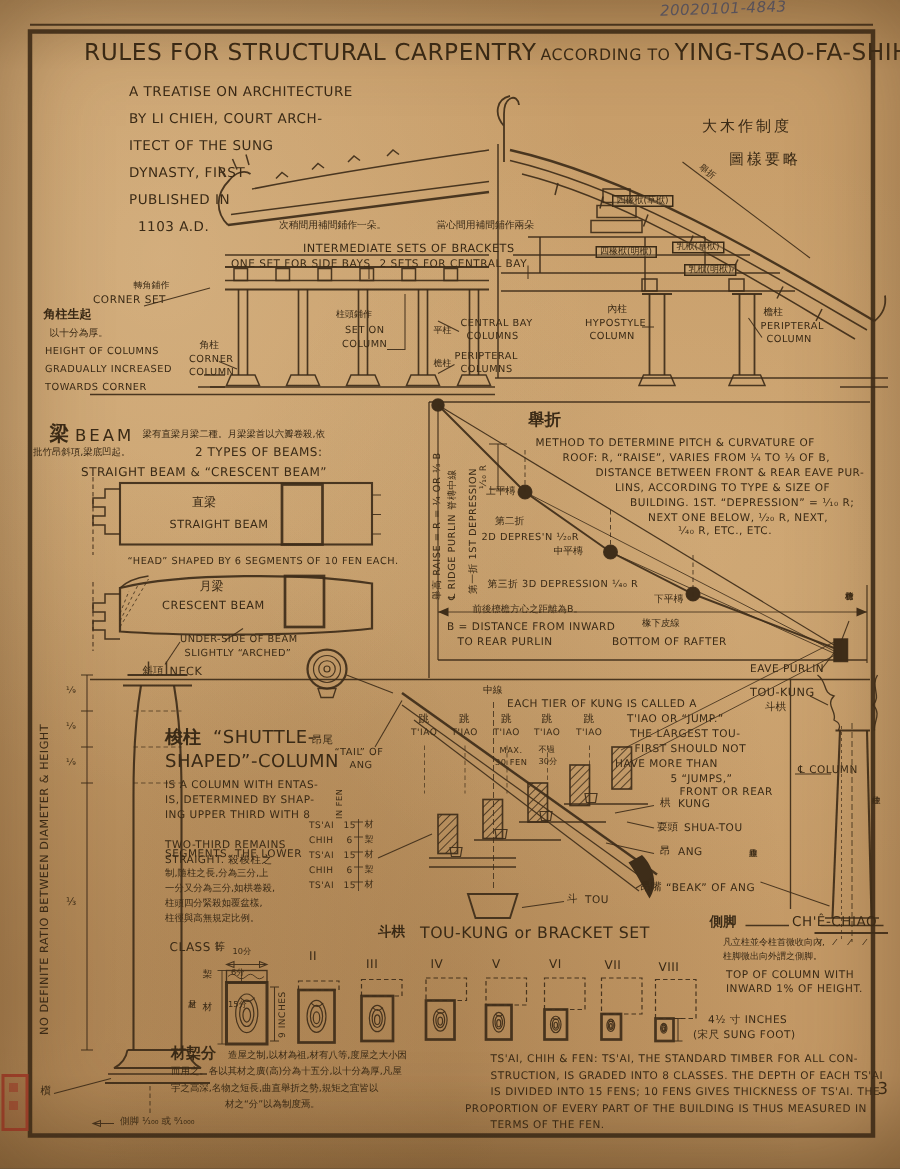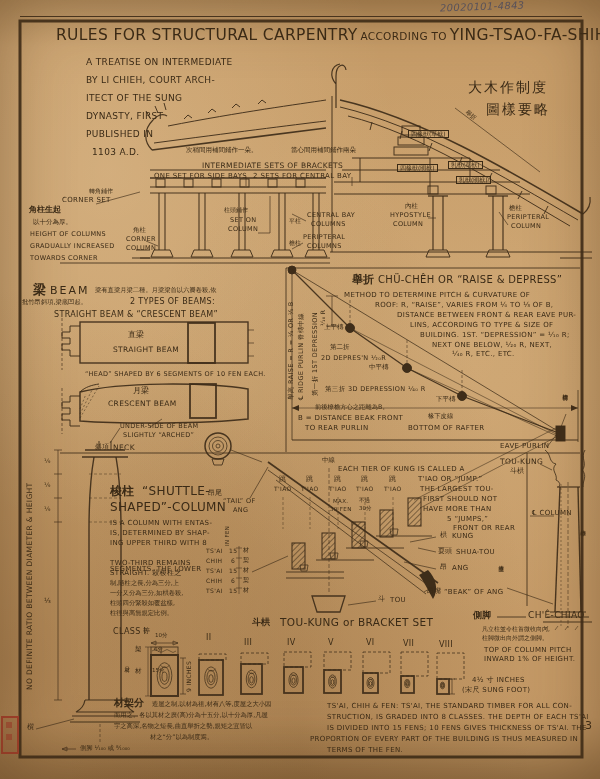--- a/index.html
+++ b/index.html
@@ -13,21 +13,21 @@
       linear-gradient(180deg,#b28a58 0%,#c79d69 6%,#c9a06c 50%,#c39865 92%,#a27c4e 100%);}
   #canvas:after{content:"";position:absolute;inset:0;pointer-events:none;
     box-shadow:inset 0 0 70px rgba(80,52,22,.45);}
   svg{position:absolute;left:0;top:0;}
   .lb{position:absolute;white-space:nowrap;color:#3a2a16;font-size:7.5px;
       letter-spacing:.35px;line-height:1.05;}
   .cn{letter-spacing:0;}
   .s55{font-size:5.5px}.s6{font-size:6px}.s63{font-size:6.3px}.s65{font-size:6.5px}
   .s7{font-size:7px}.s75{font-size:7.5px}.s8{font-size:8px}.s9{font-size:9px}
   .s10{font-size:10px}.s105{font-size:10.5px}.s11{font-size:11px}.s12{font-size:12px}
-  .s13{font-size:13px}.s145{font-size:14px}.s155{font-size:15.5px}.s20{font-size:20px}
+  .s13{font-size:13px}.s145{font-size:10px}.s155{font-size:15.5px}.s20{font-size:20px}
   .b{font-weight:bold}
   .v{transform:rotate(-90deg);transform-origin:0 0;}
   .vc{writing-mode:vertical-rl;text-orientation:upright;}
   .box{border:1px solid #3a2a16;padding:0 2px;background:rgba(210,175,125,.35);}
   .pencil{color:#5b5a6b;font-style:italic;transform:rotate(-2deg);}
   .seal{position:absolute;left:1px;top:716px;width:14px;height:34px;
         border:2px solid #a8402c;background:rgba(168,64,44,.12);}
   .seal i{position:absolute;left:3px;width:6px;height:6px;background:rgba(168,64,44,.65);}
 </style>
 </head>
@@ -284,21 +284,21 @@
 </svg>
 
 <div class="lb pencil s10" style="left:440px;top:2px">20020101-4843</div>
 
 <div class="lb" style="left:56px;top:27px;width:522px">
   <span class="s155">RULES FOR STRUCTURAL CARPENTRY</span>
   <span class="s105">ACCORDING TO</span>
   <span class="s155">YING-TSAO-FA-SHIH.</span>
 </div>
 
-<div class="lb s9" style="left:86px;top:58px">A TREATISE ON INTERMEDIATE</div>
+<div class="lb s9" style="left:86px;top:58px">A TREATISE ON ARCHITECTURE</div>
 <div class="lb s9" style="left:86px;top:76px">BY LI CHIEH, COURT ARCH-</div>
 <div class="lb s9" style="left:86px;top:94px">ITECT OF THE SUNG</div>
 <div class="lb s9" style="left:86px;top:112px">DYNASTY, FIRST</div>
 <div class="lb s9" style="left:86px;top:130px">PUBLISHED IN</div>
 <div class="lb s9" style="left:92px;top:148px">1103 A.D.</div>
 
 <div class="lb cn s145" style="left:468px;top:80px;letter-spacing:2px">大木作制度</div>
 <div class="lb cn s145" style="left:486px;top:102px;letter-spacing:2px">圖樣要略</div>
 
 <div class="lb cn s65" style="left:186px;top:147px">次稍間用補間鋪作一朵。</div>
@@ -348,40 +348,39 @@
 <div class="lb s75" style="left:113px;top:346px">STRAIGHT BEAM</div>
 <div class="lb s65" style="left:85px;top:371px">“HEAD” SHAPED BY 6 SEGMENTS OF 10 FEN EACH.</div>
 <div class="lb cn s8" style="left:133px;top:387px">月梁</div>
 <div class="lb s75" style="left:108px;top:400px">CRESCENT BEAM</div>
 <div class="lb s65" style="left:120px;top:423px">UNDER-SIDE OF BEAM</div>
 <div class="lb s65" style="left:123px;top:432px">SLIGHTLY “ARCHED”</div>
 <div class="lb cn s7" style="left:95px;top:444px">斜項</div>
 <div class="lb s75" style="left:113px;top:444px">NECK</div>
 
 <div class="lb cn s11 b" style="left:352px;top:274px">舉折</div>
-<div class="lb s10" style="left:378px;top:275px">CHÜ-CHÊH OR “RAISE &amp; DEPRESS”</div>
-<div class="lb s7" style="left:344px;top:292px">METHOD TO DETERMINE PITCH &amp; CURVATURE OF</div>
+<div class="lb s7" style="left:357px;top:292px">METHOD TO DETERMINE PITCH &amp; CURVATURE OF</div>
 <div class="lb s7" style="left:375px;top:302px">ROOF:  R, “RAISE”, VARIES FROM ¼ TO ⅓ OF B,</div>
 <div class="lb s7" style="left:397px;top:312px">DISTANCE BETWEEN FRONT &amp; REAR EAVE PUR-</div>
 <div class="lb s7" style="left:410px;top:322px">LINS, ACCORDING TO TYPE &amp; SIZE OF</div>
 <div class="lb s7" style="left:420px;top:332px">BUILDING.   1ST. “DEPRESSION” = ¹⁄₁₀ R;</div>
 <div class="lb s7" style="left:432px;top:342px">NEXT ONE BELOW, ¹⁄₂₀ R, NEXT,</div>
 <div class="lb s7" style="left:452px;top:351px">¹⁄₄₀ R, ETC., ETC.</div>
 <div class="lb s65 v" style="left:288px;top:400px">舉高 RAISE = R = ¼ OR ⅓ B</div>
 <div class="lb s65 v" style="left:298px;top:400px">℄ RIDGE PURLIN 脊槫中線</div>
 <div class="lb s65 v" style="left:312px;top:396px">第一折 1ST DEPRESSION</div>
 <div class="lb s6 v" style="left:320px;top:326px">¹⁄₁₀ R</div>
 <div class="lb cn s65" style="left:324px;top:324px">上平槫</div>
 <div class="lb cn s65" style="left:330px;top:344px">第二折</div>
 <div class="lb s65" style="left:321px;top:355px">2D DEPRES'N ¹⁄₂₀R</div>
 <div class="lb cn s65" style="left:369px;top:364px">中平槫</div>
 <div class="lb s65" style="left:325px;top:386px">第三折  3D DEPRESSION  ¹⁄₄₀ R</div>
 <div class="lb cn s65" style="left:436px;top:396px">下平槫</div>
 <div class="lb cn s63" style="left:315px;top:404px">前後橑檐方心之距離為B。</div>
-<div class="lb s7" style="left:298px;top:415px">B = DISTANCE BEAK FRONT</div>
+<div class="lb s7" style="left:298px;top:415px">B = DISTANCE FROM INWARD</div>
 <div class="lb s7" style="left:305px;top:425px">TO REAR PURLIN</div>
 <div class="lb cn s63" style="left:428px;top:413px">椽下皮線</div>
 <div class="lb s7" style="left:408px;top:425px">BOTTOM OF RAFTER</div>
 <div class="lb s7" style="left:500px;top:443px">EAVE PURLIN</div>
 <div class="lb cn s55 vc" style="left:562px;top:390px">橑檐枋背</div>
 
 <div class="lb s75 v" style="left:26px;top:690px">NO DEFINITE RATIO BETWEEN DIAMETER &amp; HEIGHT</div>
 <div class="lb s6" style="left:44px;top:458px">¹⁄₉</div>
 <div class="lb s6" style="left:44px;top:482px">¹⁄₉</div>
 <div class="lb s6" style="left:44px;top:506px">¹⁄₉</div>
@@ -405,21 +404,21 @@
 <div class="lb cn s63" style="left:110px;top:580px">制,隨柱之長,分為三分,上</div>
 <div class="lb cn s63" style="left:110px;top:590px">一分又分為三分,如栱卷殺,</div>
 <div class="lb cn s63" style="left:110px;top:600px">柱頭四分緊殺如覆盆樣,</div>
 <div class="lb cn s63" style="left:110px;top:610px">柱徑與高無規定比例。</div>
 
 <div class="lb cn s65" style="left:322px;top:457px">中線</div>
 <div class="lb s7" style="left:338px;top:466px">EACH TIER OF KUNG IS CALLED A</div>
 <div class="lb s7" style="left:418px;top:476px">T'IAO OR “JUMP.”</div>
 <div class="lb s7" style="left:420px;top:486px">THE LARGEST TOU-</div>
 <div class="lb s7" style="left:423px;top:496px">FIRST SHOULD NOT</div>
-<div class="lb s7" style="left:423px;top:506px">HAVE MORE THAN</div>
+<div class="lb s7" style="left:410px;top:506px">HAVE MORE THAN</div>
 <div class="lb s7" style="left:447px;top:516px">5 “JUMPS,”</div>
 <div class="lb s7" style="left:453px;top:525px">FRONT OR REAR</div>
 <div class="lb cn s7" style="left:279px;top:476px">跳</div>
 <div class="lb s6" style="left:274px;top:486px">T'IAO</div>
 <div class="lb cn s7" style="left:306px;top:476px">跳</div>
 <div class="lb s6" style="left:301px;top:486px">T'IAO</div>
 <div class="lb cn s7" style="left:334px;top:476px">跳</div>
 <div class="lb s6" style="left:329px;top:486px">T'IAO</div>
 <div class="lb cn s7" style="left:361px;top:476px">跳</div>
 <div class="lb s6" style="left:356px;top:486px">T'IAO</div>
@@ -463,21 +462,21 @@
 
 <div class="lb s75" style="left:500px;top:458px">TOU-KUNG</div>
 <div class="lb cn s7" style="left:510px;top:468px">斗栱</div>
 <div class="lb s7" style="left:532px;top:510px">℄ COLUMN</div>
 <div class="lb cn s55 vc" style="left:580px;top:526px">柱中線</div>
 <div class="lb cn s55 vc" style="left:498px;top:561px">垂直線</div>
 <div class="lb cn s9 b" style="left:473px;top:611px">側脚</div>
 <div class="lb s9" style="left:528px;top:611px">CH'Ê-CHIAO</div>
 <div class="lb cn s6" style="left:482px;top:626px">凡立柱並令柱首微收向內,</div>
 <div class="lb cn s6" style="left:482px;top:635px">柱脚微出向外謂之側脚。</div>
-<div class="lb s7" style="left:484px;top:647px">TOP OF COLUMN PITCH</div>
+<div class="lb s7" style="left:484px;top:647px">TOP OF COLUMN WITH</div>
 <div class="lb s7" style="left:484px;top:656px">INWARD 1% OF HEIGHT.</div>
 
 <div class="lb s8" style="left:113px;top:628px">CLASS I</div>
 <div class="lb cn s7" style="left:143px;top:628px">等</div>
 <div class="lb cn s55" style="left:155px;top:633px">10分</div>
 <div class="lb cn s65" style="left:135px;top:646px">栔</div>
 <div class="lb cn s55" style="left:154px;top:647px">6分</div>
 <div class="lb cn s55 vc" style="left:124px;top:662px">足材</div>
 <div class="lb cn s65" style="left:135px;top:668px">材</div>
 <div class="lb cn s55" style="left:152px;top:668px">15分</div>

